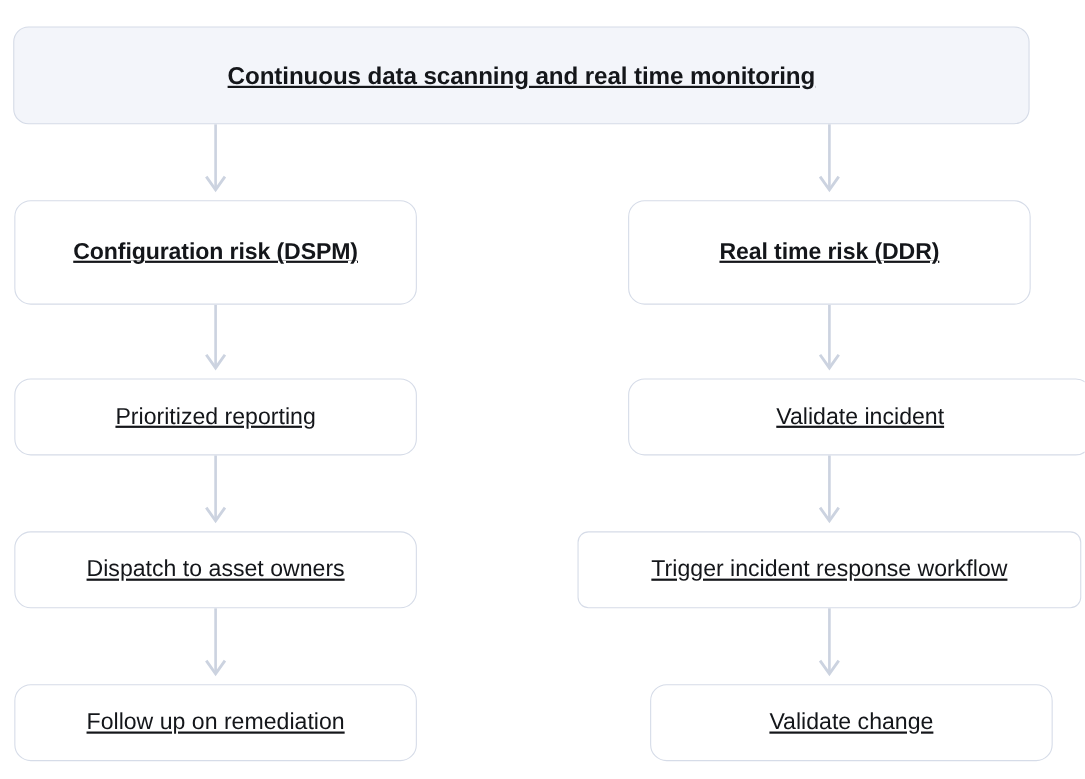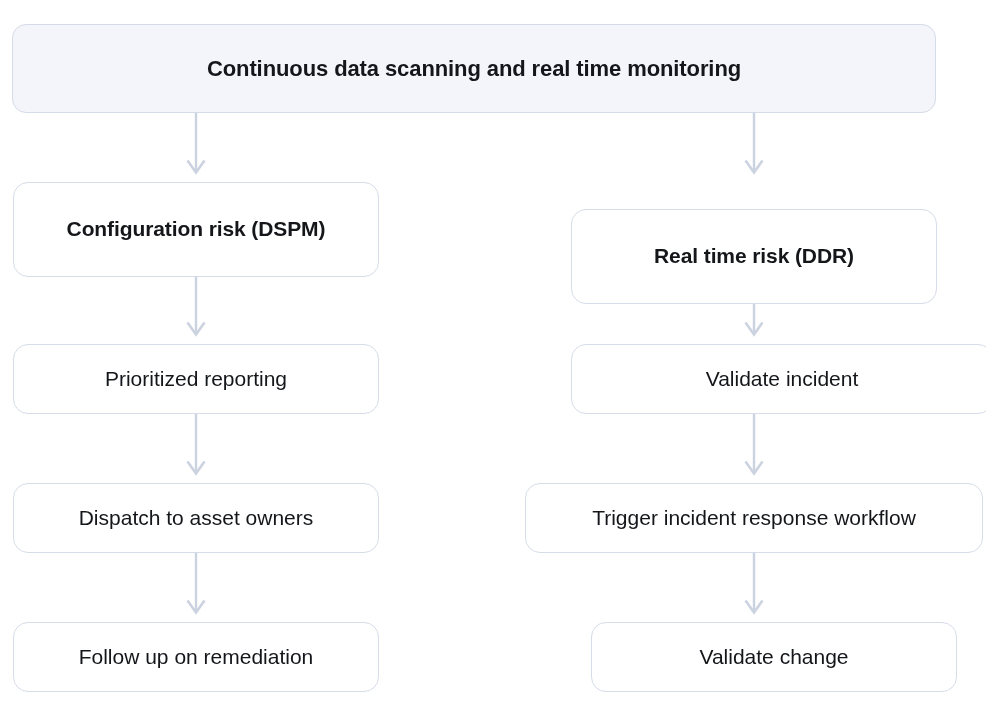--- a/index.html
+++ b/index.html
@@ -33,20 +33,21 @@
     justify-content: center;
     text-align: center;
     border: 1.6px solid #d6dce8;
     border-radius: 15px;
     background: #ffffff;
     color: #14161a;
     font-size: 21px;
     font-weight: 400;
     line-height: 1.25;
     padding: 10px 14px;
+    text-decoration: underline;
   }
 
   .node.header-node {
     background: #f3f5fa;
     border-color: #d5dbe7;
     border-radius: 14px;
     font-weight: 700;
     font-size: 22px;
     letter-spacing: -0.1px;
   }
@@ -135,29 +136,29 @@
   </div>
 
   <div class="node" style="left:13px; top:622px; width:366px; height:70px;">
     <span class="node-label">Follow up on remediation</span>
   </div>
 
   <div class="node" style="left:13px; top:483px; width:366px; height:70px;">
     <span class="node-label">Dispatch to asset owners</span>
   </div>
 
-  <div class="node emphasis" style="left:571px; top:182px; width:366px; height:95px;margin-top:27px;">
+  <div class="node emphasis" style="left:571px; top:182px; width:366px; height:95px;">
     <span class="node-label">Real time risk (DDR)</span>
   </div>
 
   <div class="node" style="left:571px; top:344px; width:422px; height:70px;">
     <span class="node-label">Validate incident</span>
   </div>
 
-  <div class="node" style="left:525px; top:483px; width:458px; height:70px;">
+  <div class="node" style="left:525px; top:483px; width:458px; height:70px;border-radius:10px;">
     <span class="node-label">Trigger incident response workflow</span>
   </div>
 
   <div class="node" style="left:571px; top:622px; width:366px; height:70px;margin-left:20px;">
     <span class="node-label">Validate change</span>
   </div>
 
 </div>
 
 </body></html>

